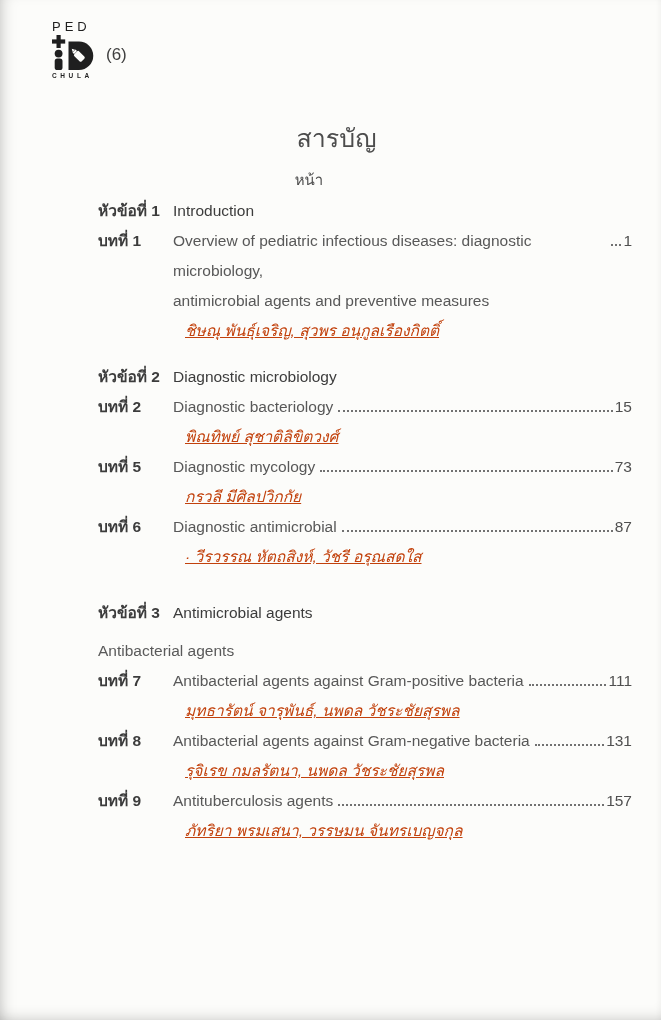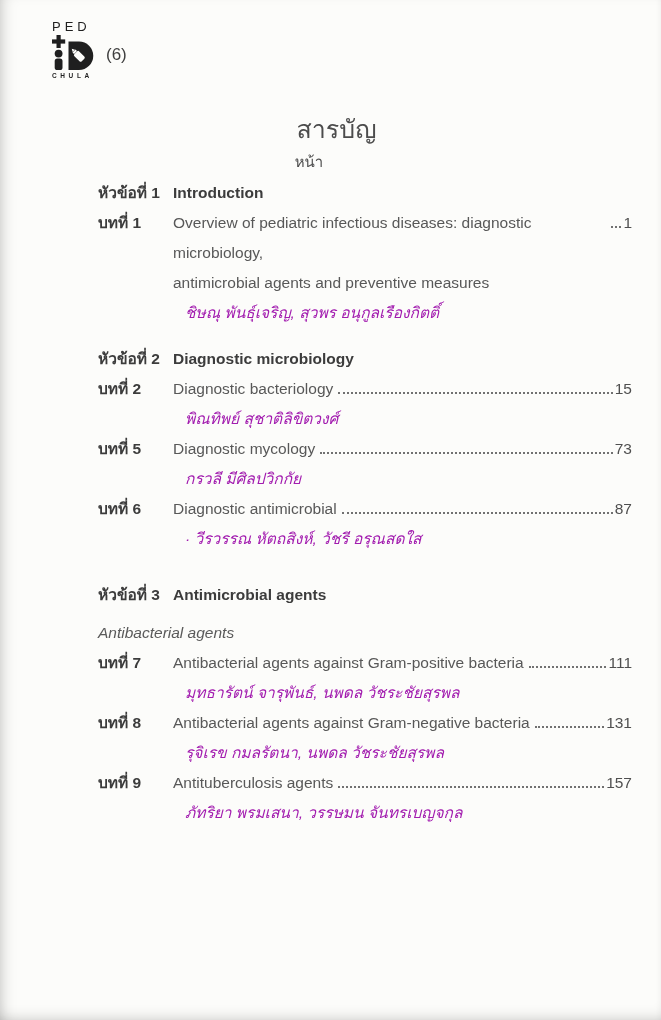--- a/index.html
+++ b/index.html
@@ -18,40 +18,40 @@
 
   
   .brand { position:absolute; left:52px; top:20px; display:flex; align-items:flex-start; }
   .logo { display:flex; flex-direction:column; align-items:flex-start; color:#1f1f1f; }
   .logo-ped { font-weight:400; font-size:13px; letter-spacing:4px; line-height:14px; }
   .logo-chula { font-weight:700; font-size:6.5px; letter-spacing:3.6px; line-height:8px; margin-top:2px; }
   .logo-mark { display:block; margin-top:1px; }
   .folio { font-size:17px; color:#3f3f3f; margin-left:10px; margin-top:25px; }
 
   
-  .title { margin:7px; padding-top:106px; text-align:center;
+  .title { margin:16px; padding-top:106px; text-align:center;
            font-size:25px; font-weight:400; color:#4c4c4c; line-height:32px;padding-left:12px; }
   .pagecol { margin-top:6px; padding-right:43px; text-align:center;
              font-size:15px; color:#4f4f4f; line-height:20px; }
 
   
   .toc { padding:2px 29px 0 98px; }
   .sec { margin-top:16px; }
   .sec.first { margin-top:4px; }
   .sec.wide-gap { margin-top:26px; }
 
   .row { display:flex; align-items:baseline; line-height:30px; font-size:15.5px; }
   .label { flex:none; width:75px; font-weight:700; color:#3c3c3c; }
-  .sec-title { font-weight:700; color:#3c3c3c; }
+  .sec-title { font-weight:400; color:#3c3c3c; }
   .ctitle { color:#585858; }
   .leader { flex:1 1 auto; min-width:10px; height:0.85em;
             border-bottom:2px dotted #717171; margin:0 2px 0 5px; }
   .pagenum { flex:none; color:#4f4f4f; }
-  .authors-text { padding-left:12px; font-style:italic; color:#a21caf; }
-  .subhead { font-style:italic; color:#5a5a5a; font-size:15.5px; line-height:30px; margin-top:8px; }
+  .authors-text { padding-left:12px; font-style:italic; color:#c2410c;text-decoration:underline; }
+  .subhead { color:#5a5a5a; font-size:15.5px; line-height:30px; margin-top:8px; }
 </style>
 </head>
 <body>
 
 <div class="page">
 
   <div class="brand">
     <div class="logo">
       <span class="logo-ped">PED</span>
       <svg class="logo-mark" width="44" height="35" viewBox="0 0 44 35" aria-hidden="true">

